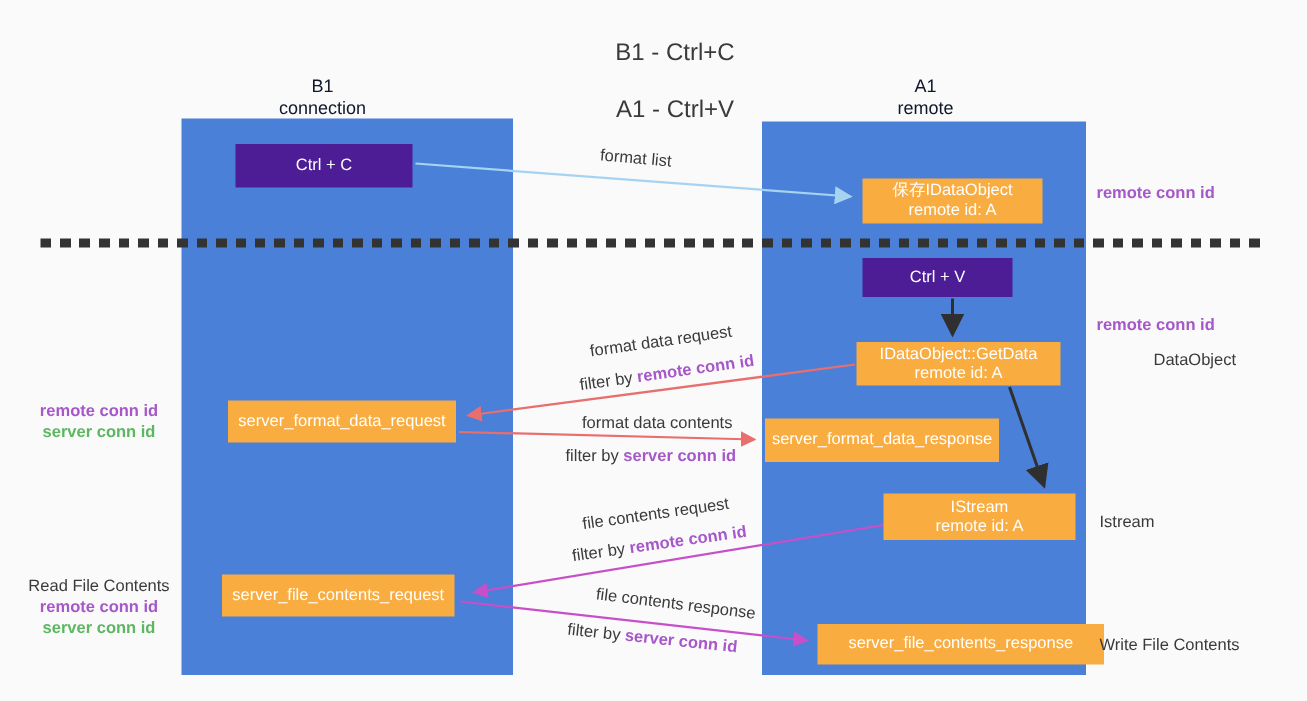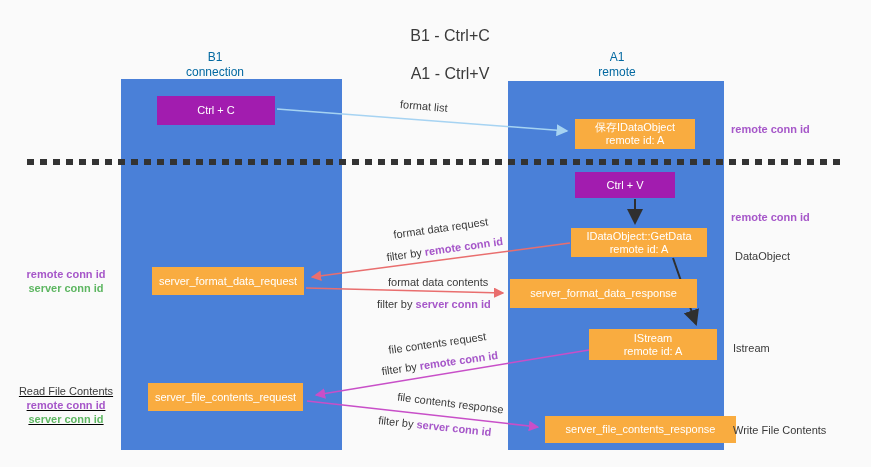--- a/index.html
+++ b/index.html
@@ -1,24 +1,24 @@
 <!DOCTYPE html>
 <html><head>
 <meta charset="utf-8">
 <style>
   html,body{margin:0;padding:0;background:#fafafa;font-family:"Liberation Sans","DejaVu Sans",sans-serif;}
   #canvas{position:relative;width:871px;height:467px;background:#fafafa;overflow:hidden;}
   .abs{position:absolute;}
   .title{width:240px;text-align:center;font-size:16px;line-height:19px;color:#3a3a3a;white-space:pre-line;}
-  .lifeline-header{width:110px;text-align:center;font-size:12px;line-height:15px;color:#0369a1;}
+  .lifeline-header{width:110px;text-align:center;font-size:12px;line-height:15px;color:#0f172a;}
   .lifeline{background:#4a80d8;}
   .dashed-line{height:6px;background:repeating-linear-gradient(90deg,#333 0 7px,rgba(0,0,0,0) 7px 13px);}
   .box{display:flex;flex-direction:column;align-items:center;justify-content:center;
        color:#ffffff;font-size:11px;line-height:13px;text-align:center;white-space:nowrap;}
-  .box.green{background:#a21caf;justify-content:center;}
+  .box.green{background:#4c1d95;justify-content:center;}
   .box.orange{background:#f9ac40;}
   .mid-label{font-size:11px;color:#3a3a3a;white-space:nowrap;transform-origin:center;}
   .purple{color:#a657c9;font-weight:bold;}
   .greent{color:#5db661;font-weight:bold;}
   .side-label{font-size:11px;color:#3a3a3a;white-space:nowrap;}
   .side-label.purple{color:#a657c9;}
   .side-label.greent{color:#5db661;}
   .left-group{width:100px;text-align:center;font-size:11px;line-height:14px;white-space:nowrap;}
   svg{position:absolute;left:0;top:0;pointer-events:none;}
 </style>
@@ -80,21 +80,21 @@
   <div class="abs box green" style="left:575px;top:172px;width:100px;height:26px;">
     <div>Ctrl + V</div>
   </div>
   <div class="abs box orange" style="left:571px;top:228px;width:136px;height:29px;">
     <div>IDataObject::GetData</div>
     <div>remote id: A</div>
   </div>
   <div class="abs box orange" style="left:152px;top:267px;width:152px;height:28px;">
     <div>server_format_data_request</div>
   </div>
-  <div class="abs box orange" style="left:510px;top:279px;width:187px;height:29px;">
+  <div class="abs box orange" style="left:510px;top:279px;width:156px;height:29px;">
     <div>server_format_data_response</div>
   </div>
   <div class="abs box orange" style="left:589px;top:329px;width:128px;height:31px;">
     <div>IStream</div>
     <div>remote id: A</div>
   </div>
   <div class="abs box orange" style="left:148px;top:383px;width:155px;height:28px;align-items:center;">
     <div>server_file_contents_request</div>
   </div>
   <div class="abs box orange" style="left:545px;top:416px;width:191px;height:27px;">
@@ -122,27 +122,27 @@
   </div>
 
   <div class="abs mid-label" style="left:397px;top:397px;transform:rotate(7deg);">file contents response</div>
   <div class="abs mid-label" style="left:378px;top:420px;transform:rotate(6deg);">
     <span>filter by</span>
     <span class="purple">server conn id</span>
   </div>
 
   <div class="abs side-label purple" style="left:731px;top:123px;font-weight:bold;">remote conn id</div>
   <div class="abs side-label purple" style="left:731px;top:211px;font-weight:bold;">remote conn id</div>
-  <div class="abs side-label" style="left:735px;top:234px;margin-top:16px;">DataObject</div>
+  <div class="abs side-label" style="left:769px;top:234px;">DataObject</div>
   <div class="abs side-label" style="left:733px;top:342px;">Istream</div>
   <div class="abs side-label" style="left:733px;top:424px;">Write File Contents</div>
 
   <div class="abs left-group" style="left:16px;top:267px;">
     <div class="side-label purple" style="font-weight:bold;">remote conn id</div>
     <div class="side-label greent" style="font-weight:bold;">server conn id</div>
   </div>
-  <div class="abs left-group" style="left:16px;top:384px;text-decoration:underline;">
+  <div class="abs left-group" style="left:16px;top:384px;">
     <div class="side-label">Read File Contents</div>
     <div class="side-label purple" style="font-weight:bold;">remote conn id</div>
     <div class="side-label greent" style="font-weight:bold;">server conn id</div>
   </div>
 
 </div>
 
 </body></html>

